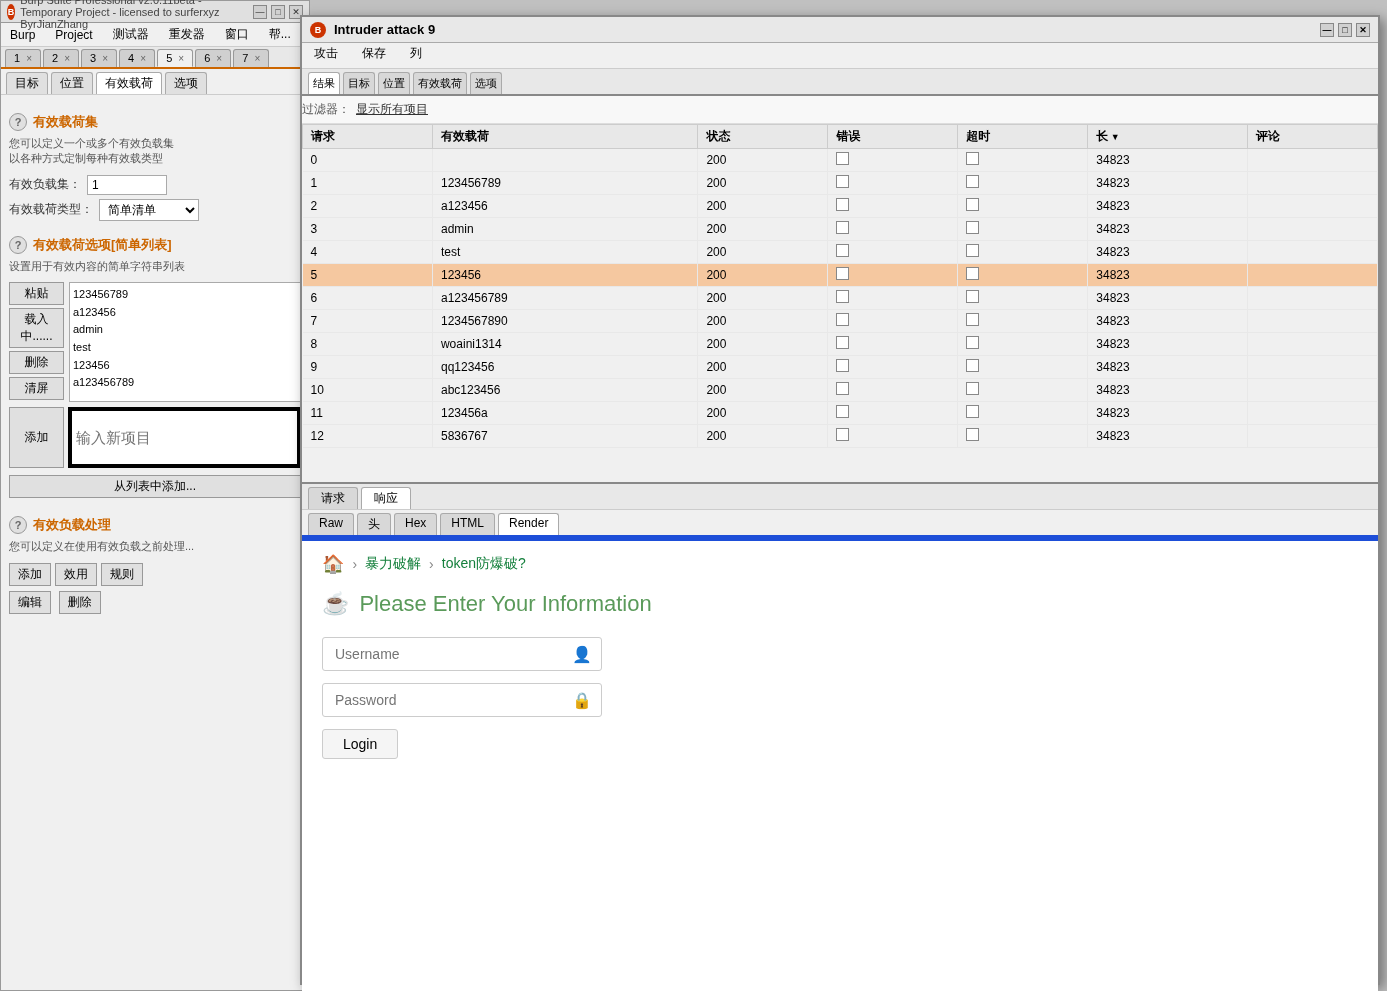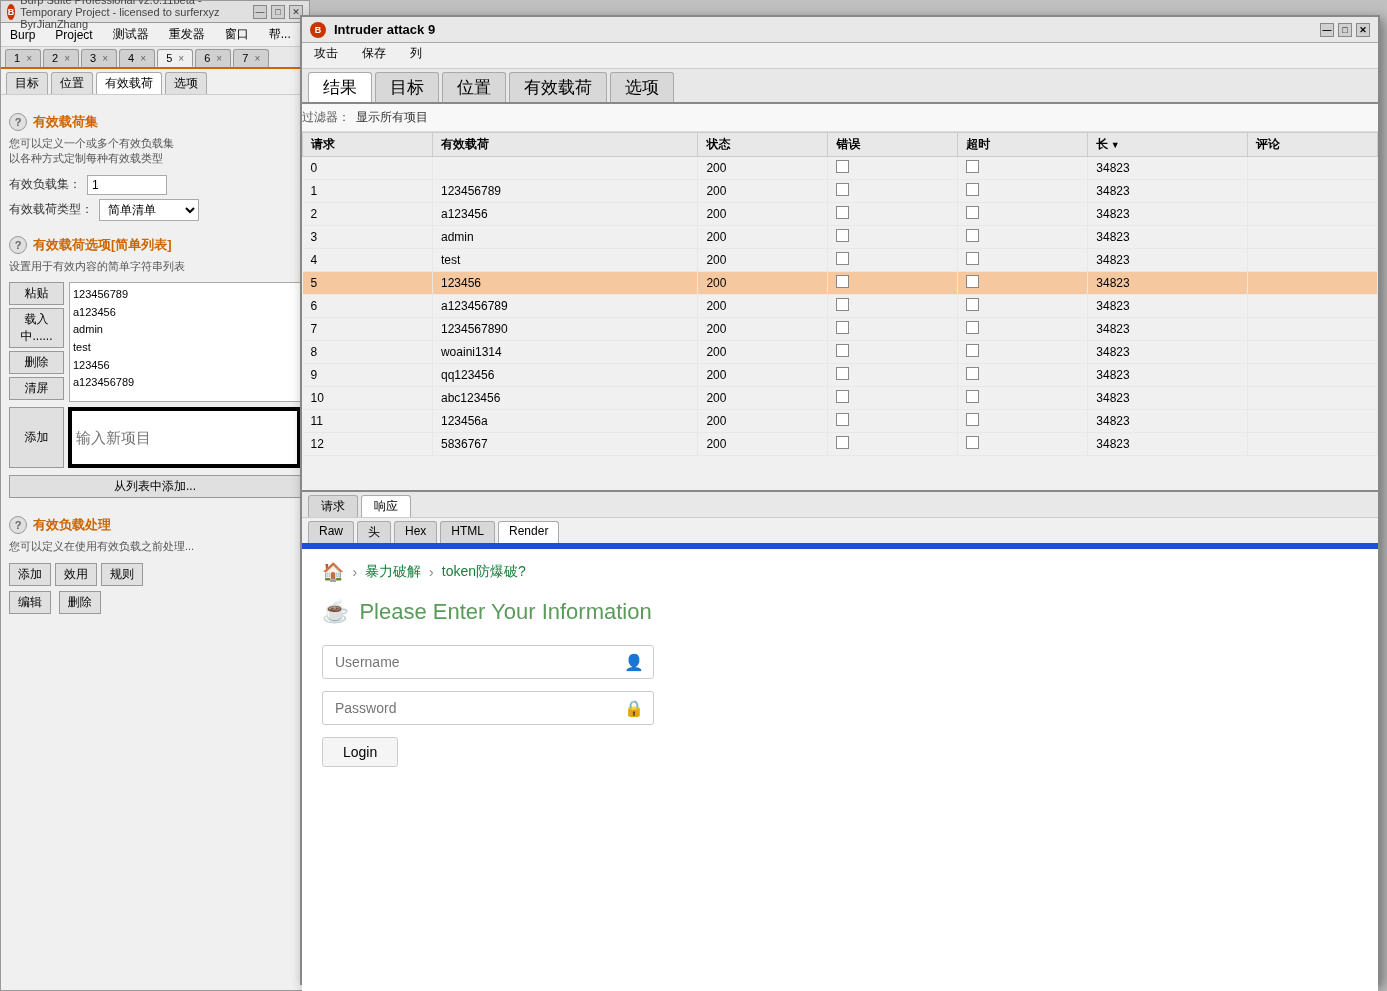--- a/index.html
+++ b/index.html
@@ -238,41 +238,41 @@
     }
 
     .intruder-tabs {
       display: flex;
       background: #e8e8e8;
       border-bottom: 2px solid #888;
       padding: 3px 6px 0;
       gap: 3px;
     }
     .intruder-tab {
-      padding: 3px 14px;
+      padding: 3px 4px;
       background: #d8d8d8;
       border: 1px solid #aaa;
       border-bottom: none;
       border-radius: 3px 3px 0 0;
-      font-size: 17px;
+      font-size: 11px;
       cursor: pointer;
     }
     .intruder-tab.active { background: white; }
 
     .filter-bar {
       background: #f8f8f8;
       padding: 5px 0;
       border-bottom: 1px solid #ddd;
       font-size: 12px;
       display: flex;
       align-items: center;
       gap: 6px;
     }
     .filter-label { color: #555; }
-    .filter-value { color: #333; font-weight: normal; }
+    .filter-value { color: #333; font-weight: normal; text-decoration: underline; }
 
     
     .results-table-container {
       height: 360px;
       overflow-y: auto;
       border-bottom: 2px solid #888;
     }
 
     table {
       width: 100%;
@@ -377,21 +377,21 @@
       align-items: center;
       gap: 10px;
     }
     .cup-icon {
       font-size: 22px;
     }
 
     .form-group {
       margin-bottom: 12px;
       position: relative;
-      width: 332px;
+      width: 280px;
     }
     .form-input {
       width: 100%;
       padding: 8px 35px 8px 12px;
       border: 1px solid #ccc;
       border-radius: 3px;
       font-size: 14px;
       color: #aaa;
     }
     .form-icon {

